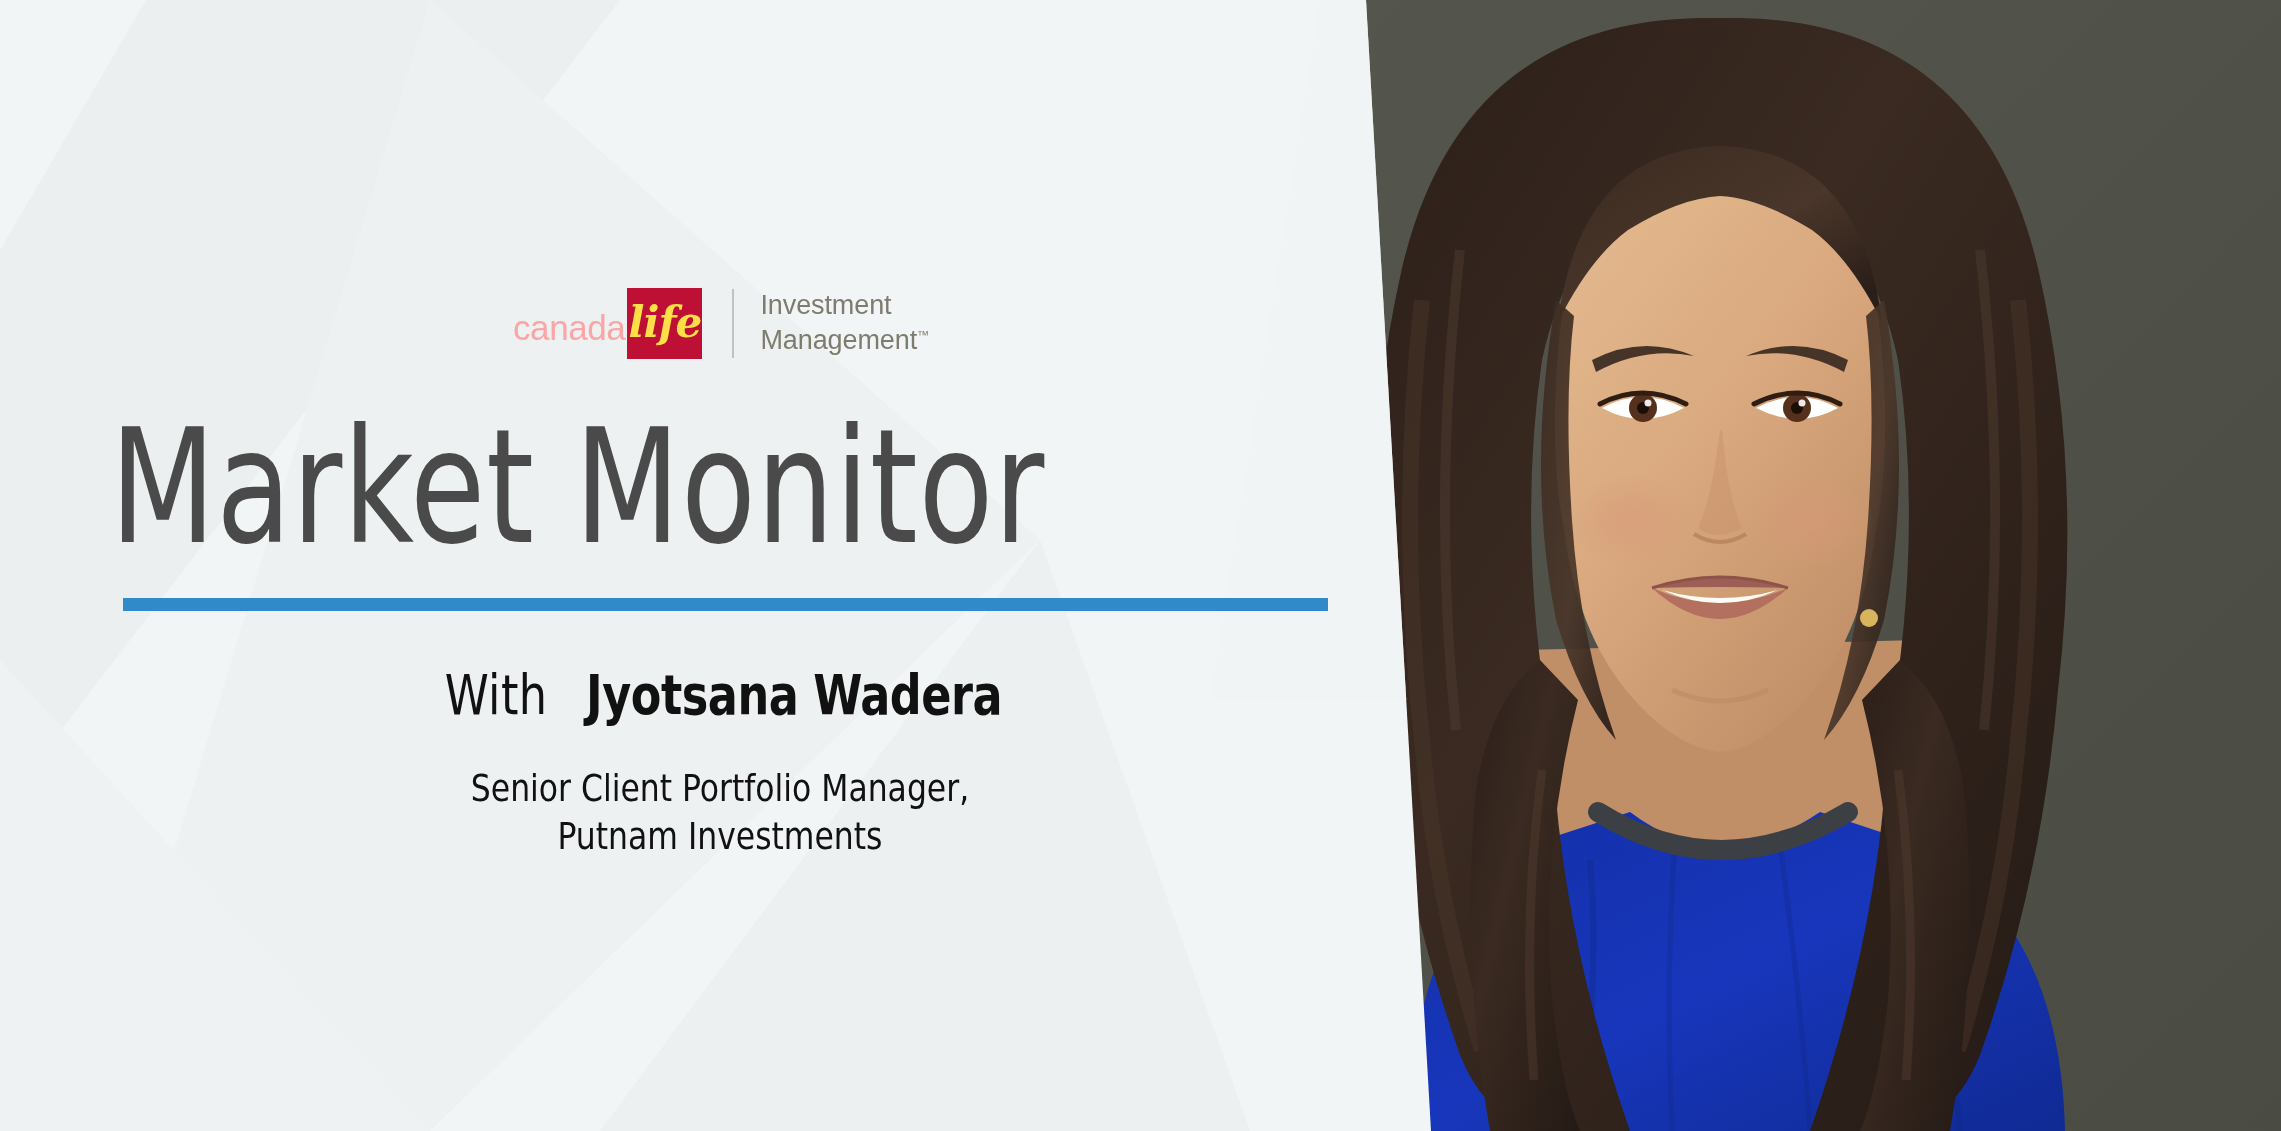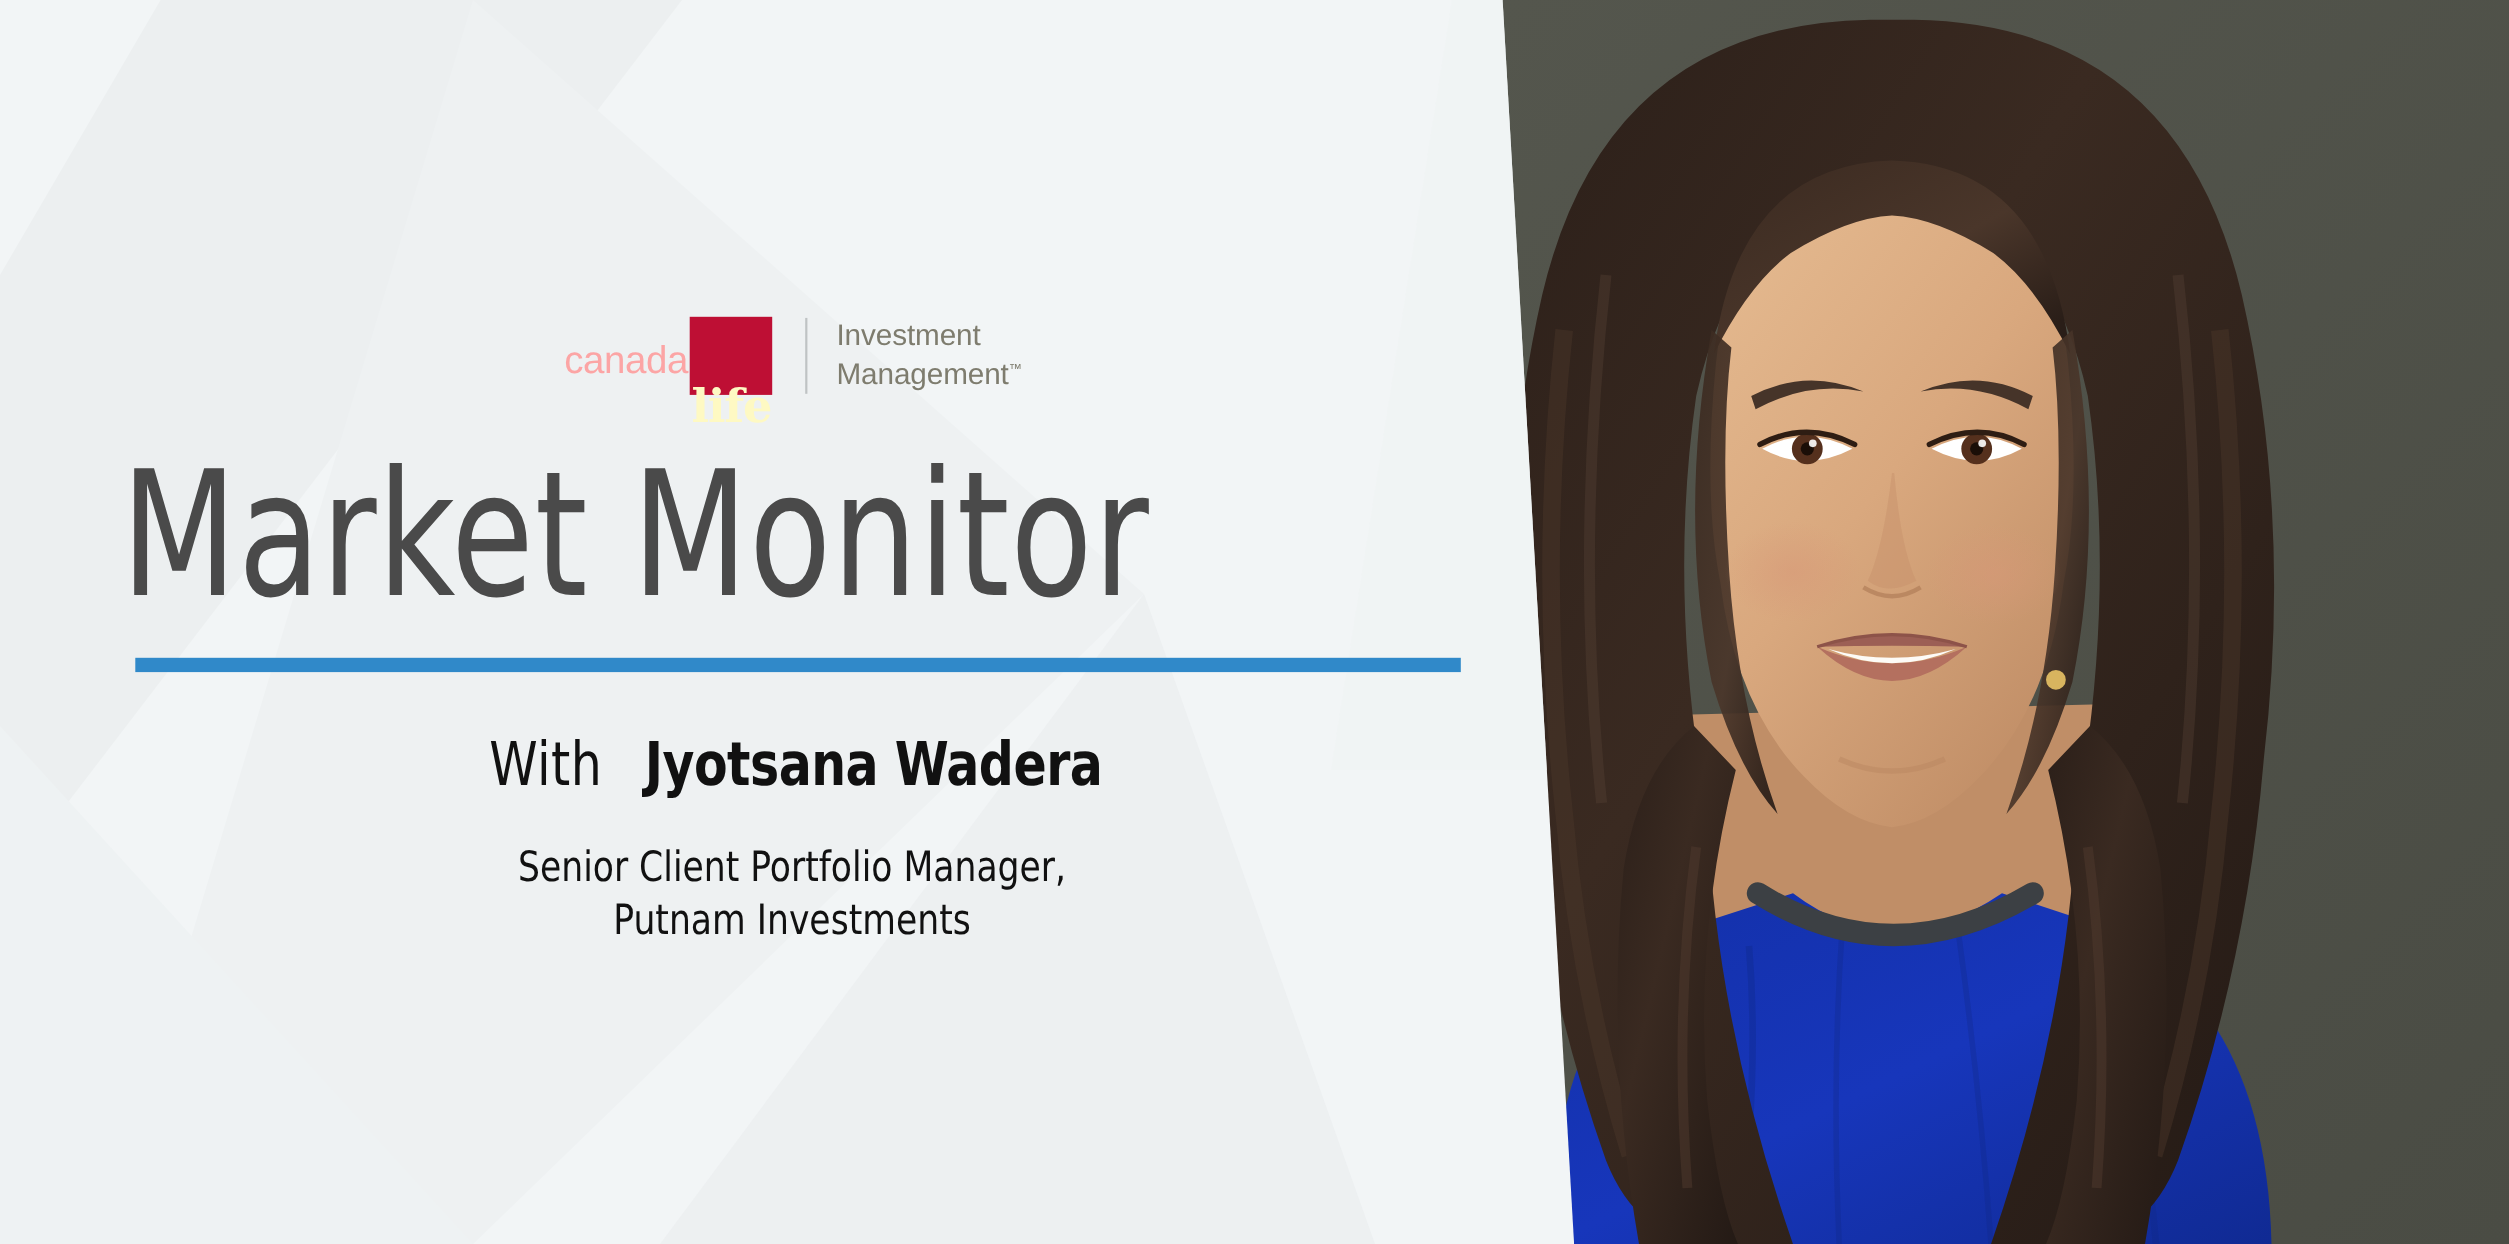--- a/index.html
+++ b/index.html
@@ -90,27 +90,27 @@
     height: 71px;
     background: #be0f34;
     margin-left: 2px;
   }
   .logo-life-script {
     position: absolute;
     left: 50%;
     top: 50%;
     transform: translate(-50%, -50%) ;
     font-family: "DejaVu Serif", serif;
+    font-style: italic;
     font-weight: 700;
     font-size: 42px;
-    color: #fef9c3;
+    color: #fde047;
     line-height: 1;
     white-space: nowrap;
     letter-spacing: -1px;
-    margin-top: 47px;
   }
   .logo-divider {
     width: 2px;
     height: 69px;
     background: #bfc3c4;
     margin: 0 26px 0 30px;
   }
   .logo-sub {
     font-family: "Liberation Sans", sans-serif;
     font-size: 27px;

